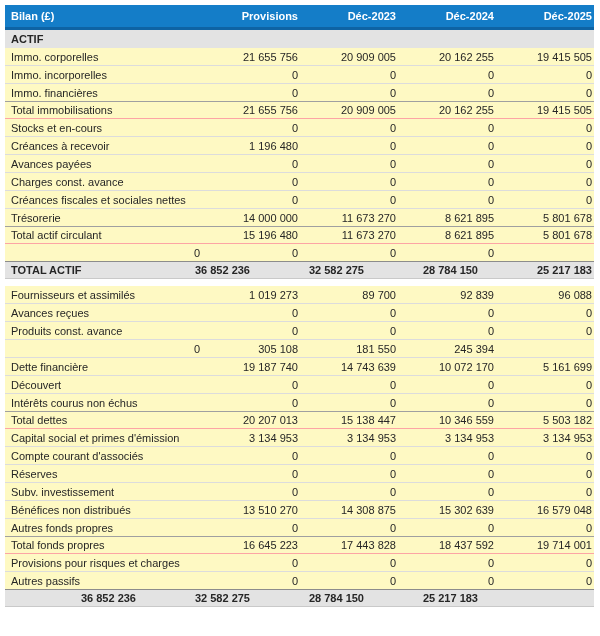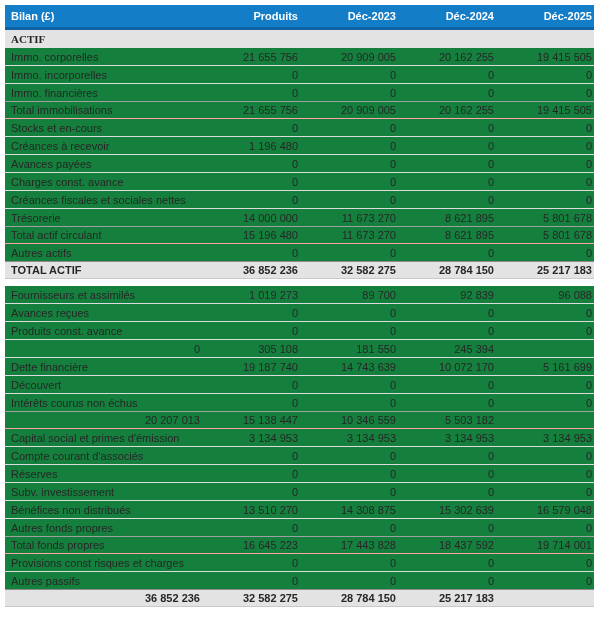--- a/index.html
+++ b/index.html
@@ -1,37 +1,37 @@
 <!DOCTYPE html>
 <html><head>
 <meta charset="utf-8">
 <style>
   html,body{margin:0;padding:0;background:#ffffff;}
   body{font-family:"Liberation Sans","DejaVu Sans",sans-serif;width:600px;height:636px;overflow:hidden;}
   .sheet{width:589px;margin:5px 6px 5px 5px;font-size:11px;color:#262626;}
   .trow{display:grid;grid-template-columns:1fr 98px 98px 98px 98px;align-items:center;
-        height:18px;box-sizing:border-box;background:#15803d;}
+        height:18px;box-sizing:border-box;background:#fef9c3;}
   .cell-label{padding-left:6px;text-align:left;white-space:nowrap;overflow:hidden;}
   .cell-num{text-align:right;padding-right:2px;white-space:nowrap;}
   .thead{background:#147dc8;color:#ffffff;font-weight:bold;height:22px;
          border-bottom:3px solid #0e63a4;box-sizing:content-box;}
   .row-data{border-bottom:1px solid #dcdcdc;}
-  .row-section{background:#e3e3e3;font-weight:bold;font-family:Liberation Serif, serif;}
+  .row-section{background:#e3e3e3;font-weight:bold;}
   .row-subtotal{font-weight:normal;border-top:1px solid #a0a0a0;border-bottom:1px solid #fca5a5;margin-top:-1px;}
   .row-grandtotal{background:#e3e3e3;font-weight:bold;border-top:1px solid #8c8c8c;
-                  border-bottom:1px solid #c9c9c9;margin-top:-1px;}
+                  border-bottom:1px solid #c9c9c9;margin-top:-1px;gap:16px;}
   .row-gap{height:7px;background:#ffffff;border:none;}
 </style>
 </head>
 <body>
 
 <div class="sheet">
   <div class="trow thead">
     <div class="cell-label">Bilan (£)</div>
-    <div class="cell-num">Produits</div>
+    <div class="cell-num">Provisions</div>
     <div class="cell-num">Déc-2023</div>
     <div class="cell-num">Déc-2024</div>
     <div class="cell-num">Déc-2025</div>
   </div>
   <div>
       <div class="trow row-section">
     <div class="cell-label">ACTIF</div>
     <div class="cell-num"></div>
     <div class="cell-num"></div>
     <div class="cell-num"></div>
@@ -108,21 +108,20 @@
     <div class="cell-num">5 801 678</div>
   </div>
       <div class="trow row-subtotal">
     <div class="cell-label">Total actif circulant</div>
     <div class="cell-num">15 196 480</div>
     <div class="cell-num">11 673 270</div>
     <div class="cell-num">8 621 895</div>
     <div class="cell-num">5 801 678</div>
   </div>
       <div class="trow row-data">
-    <div class="cell-label">Autres actifs</div>
     <div class="cell-num">0</div>
     <div class="cell-num">0</div>
     <div class="cell-num">0</div>
     <div class="cell-num">0</div>
   </div>
       <div class="trow row-grandtotal">
     <div class="cell-label">TOTAL ACTIF</div>
     <div class="cell-num">36 852 236</div>
     <div class="cell-num">32 582 275</div>
     <div class="cell-num">28 784 150</div>
@@ -177,20 +176,21 @@
     <div class="cell-num">0</div>
   </div>
       <div class="trow row-data">
     <div class="cell-label">Intérêts courus non échus</div>
     <div class="cell-num">0</div>
     <div class="cell-num">0</div>
     <div class="cell-num">0</div>
     <div class="cell-num">0</div>
   </div>
       <div class="trow row-subtotal">
+    <div class="cell-label">Total dettes</div>
     <div class="cell-num">20 207 013</div>
     <div class="cell-num">15 138 447</div>
     <div class="cell-num">10 346 559</div>
     <div class="cell-num">5 503 182</div>
   </div>
       <div class="trow row-data">
     <div class="cell-label">Capital social et primes d'émission</div>
     <div class="cell-num">3 134 953</div>
     <div class="cell-num">3 134 953</div>
     <div class="cell-num">3 134 953</div>
@@ -232,21 +232,21 @@
     <div class="cell-num">0</div>
   </div>
       <div class="trow row-subtotal">
     <div class="cell-label">Total fonds propres</div>
     <div class="cell-num">16 645 223</div>
     <div class="cell-num">17 443 828</div>
     <div class="cell-num">18 437 592</div>
     <div class="cell-num">19 714 001</div>
   </div>
       <div class="trow row-data">
-    <div class="cell-label">Provisions const risques et charges</div>
+    <div class="cell-label">Provisions pour risques et charges</div>
     <div class="cell-num">0</div>
     <div class="cell-num">0</div>
     <div class="cell-num">0</div>
     <div class="cell-num">0</div>
   </div>
       <div class="trow row-data">
     <div class="cell-label">Autres passifs</div>
     <div class="cell-num">0</div>
     <div class="cell-num">0</div>
     <div class="cell-num">0</div>

